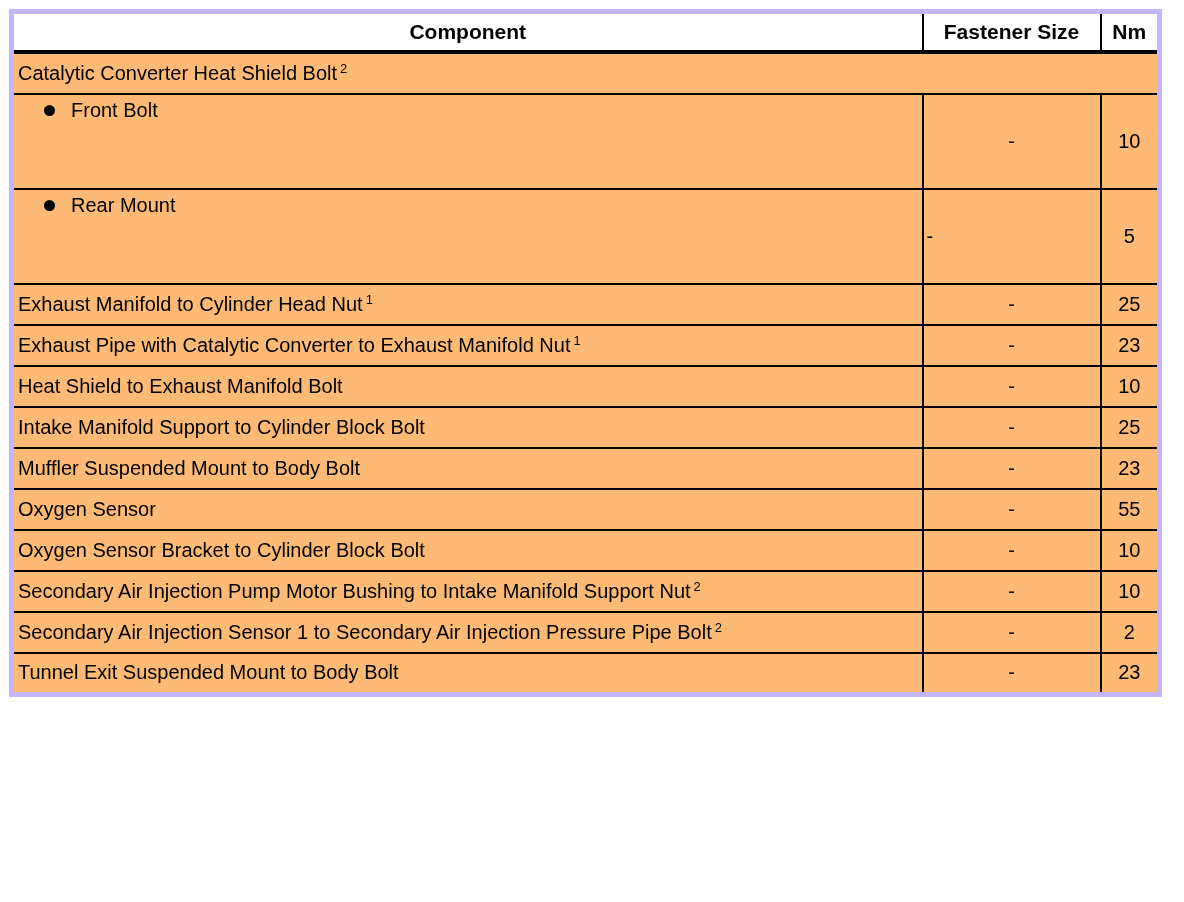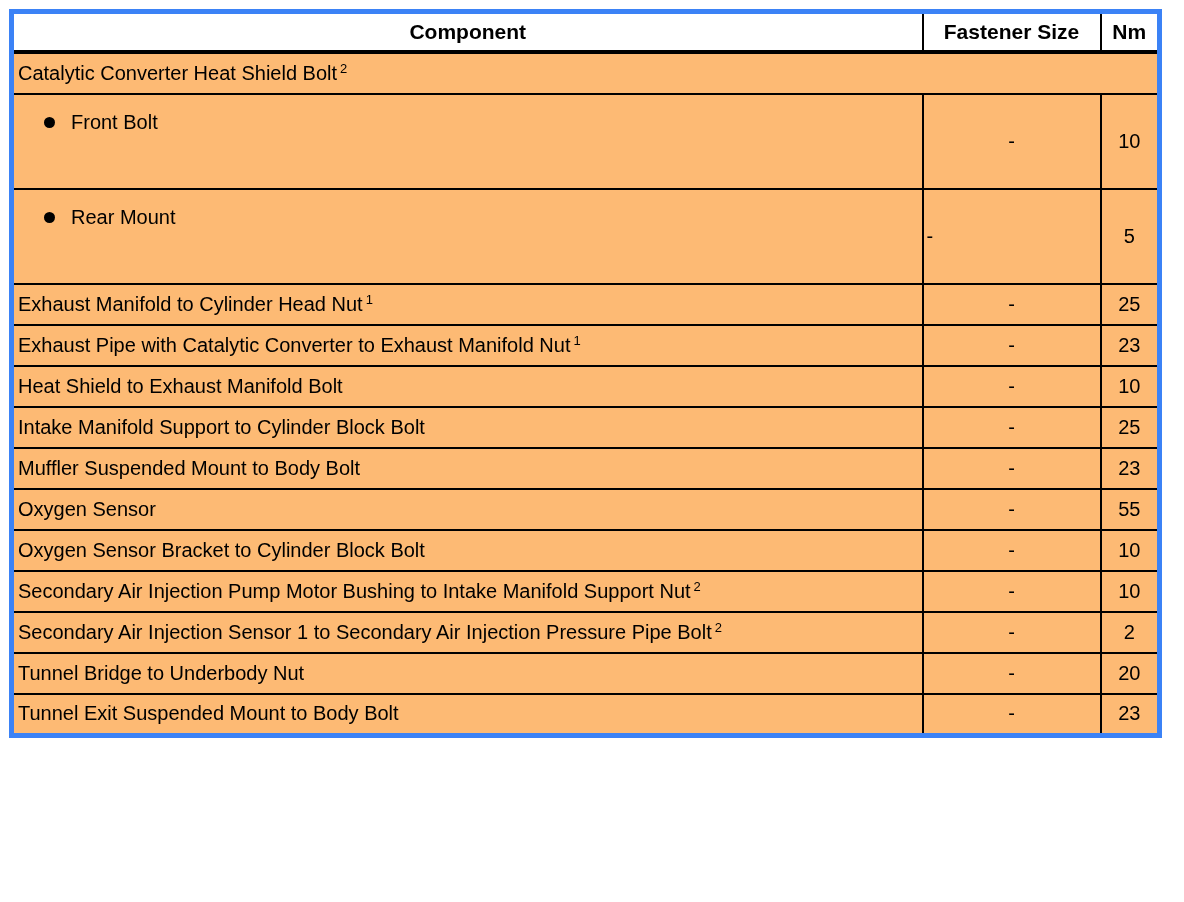--- a/index.html
+++ b/index.html
@@ -15,21 +15,21 @@
     font-family: "Liberation Sans", sans-serif;
     color: #000000;
   }
   table.torque {
     position: absolute;
     left: 9px;
     top: 9px;
     width: 962px;
     border-collapse: collapse;
     table-layout: fixed;
-    border: 5px solid #3b82f6;
+    border: 5px solid #c4b5fd;
   }
   table.torque col.c-component { width: 911px; }
   table.torque col.c-fastener  { width: 178px; }
   table.torque col.c-nm        { width: 59px;  }
 
   table.torque th {
     border: 2px solid #000000;
     border-bottom: 4px solid #000000;
     font-size: 21px;
     font-weight: bold;
@@ -52,21 +52,21 @@
     text-align: left;
   }
   tr.row-normal { height: 41px; }
   tr.row-normal td.cell-component {
     vertical-align: middle;
     text-align: left;
   }
   tr.row-bullet { height: 95px; }
   tr.row-bullet td.cell-component {
     vertical-align: top;
-    padding-top: 16px;
+    padding-top: 4px;
     padding-left: 30px;
   }
   td.cell-fastener {
     text-align: center;
     vertical-align: middle;
   }
   td.cell-fastener.align-left {
     text-align: left;
     padding-left: 3px;
   }
@@ -161,24 +161,19 @@
           <td class="cell-component"><span>Secondary Air Injection Pump Motor Bushing to Intake Manifold Support Nut</span><sup class="fnote">2</sup></td>
           <td class="cell-fastener">-</td>
           <td class="cell-nm">10</td>
         </tr>
         <tr class="row-normal">
           <td class="cell-component"><span>Secondary Air Injection Sensor 1 to Secondary Air Injection Pressure Pipe Bolt</span><sup class="fnote">2</sup></td>
           <td class="cell-fastener">-</td>
           <td class="cell-nm">2</td>
         </tr>
         <tr class="row-normal">
-          <td class="cell-component"><span>Tunnel Bridge to Underbody Nut</span></td>
-          <td class="cell-fastener">-</td>
-          <td class="cell-nm">20</td>
-        </tr>
-        <tr class="row-normal">
           <td class="cell-component"><span>Tunnel Exit Suspended Mount to Body Bolt</span></td>
           <td class="cell-fastener">-</td>
           <td class="cell-nm">23</td>
         </tr>
       </tbody>
   </table>
 </div>
 
 </body></html>

